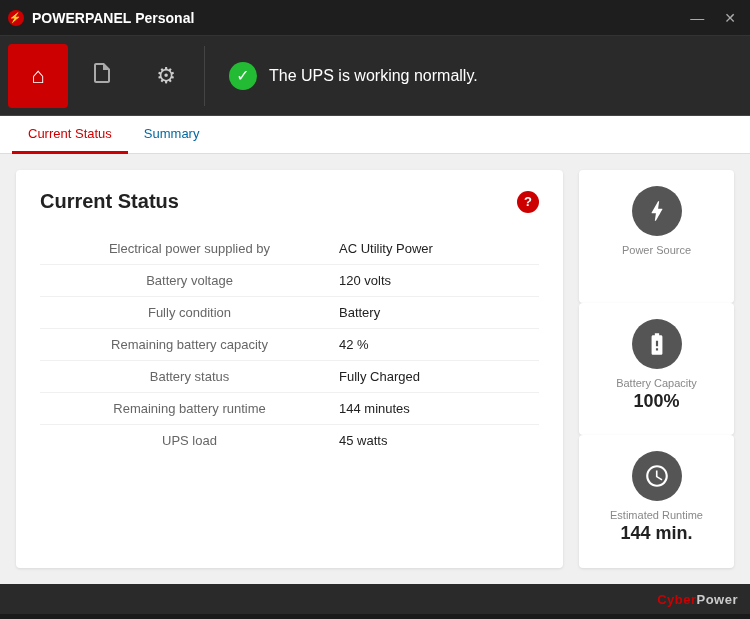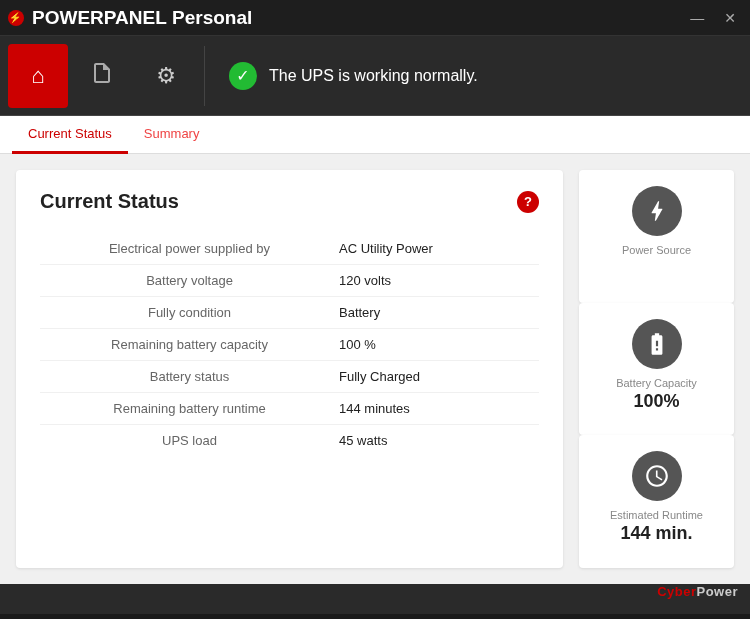--- a/index.html
+++ b/index.html
@@ -34,21 +34,21 @@
       border-radius: 50%;
       display: flex;
       align-items: center;
       justify-content: center;
       font-size: 10px;
       color: white;
       font-weight: bold;
     }
     .title-text {
       color: #ccc;
-      font-size: 19px;
+      font-size: 14px;
     }
     .title-text span {
       font-weight: bold;
       color: white;
     }
     .title-controls {
       display: flex;
       gap: 8px;
       align-items: center;
     }
@@ -120,21 +120,21 @@
     .tabs {
       background: white;
       display: flex;
       border-bottom: 1px solid #ddd;
       padding: 0 12px;
     }
     .tab {
       padding: 10px 16px;
       font-size: 13px;
       cursor: pointer;
-      color: #ef4444;
+      color: #0369a1;
       border-bottom: 3px solid transparent;
       margin-bottom: -1px;
     }
     .tab.active {
       color: #cc0000;
       border-bottom-color: #cc0000;
       font-weight: 500;
     }
 
     
@@ -239,21 +239,21 @@
       font-size: 18px;
       font-weight: 700;
       color: #222;
     }
 
     
     .footer {
       background: #2a2a2a;
       height: 30px;
       display: flex;
-      align-items: flex-start;
+      align-items: center;
       justify-content: flex-end;
       padding: 0 12px;
     }
     .footer-brand {
       color: #ccc;
       font-size: 13px;
       font-weight: bold;
       letter-spacing: 0.5px;
     }
     .footer-brand span {
@@ -318,21 +318,21 @@
       <div class="status-row">
         <span class="status-label">Battery voltage</span>
         <span class="status-value">120 volts</span>
       </div>
       <div class="status-row">
         <span class="status-label">Fully condition</span>
         <span class="status-value">Battery</span>
       </div>
       <div class="status-row">
         <span class="status-label">Remaining battery capacity</span>
-        <span class="status-value">100 %</span>
+        <span class="status-value">42 %</span>
       </div>
       <div class="status-row">
         <span class="status-label">Battery status</span>
         <span class="status-value">Fully Charged</span>
       </div>
       <div class="status-row">
         <span class="status-label">Remaining battery runtime</span>
         <span class="status-value">144 minutes</span>
       </div>
       <div class="status-row">

